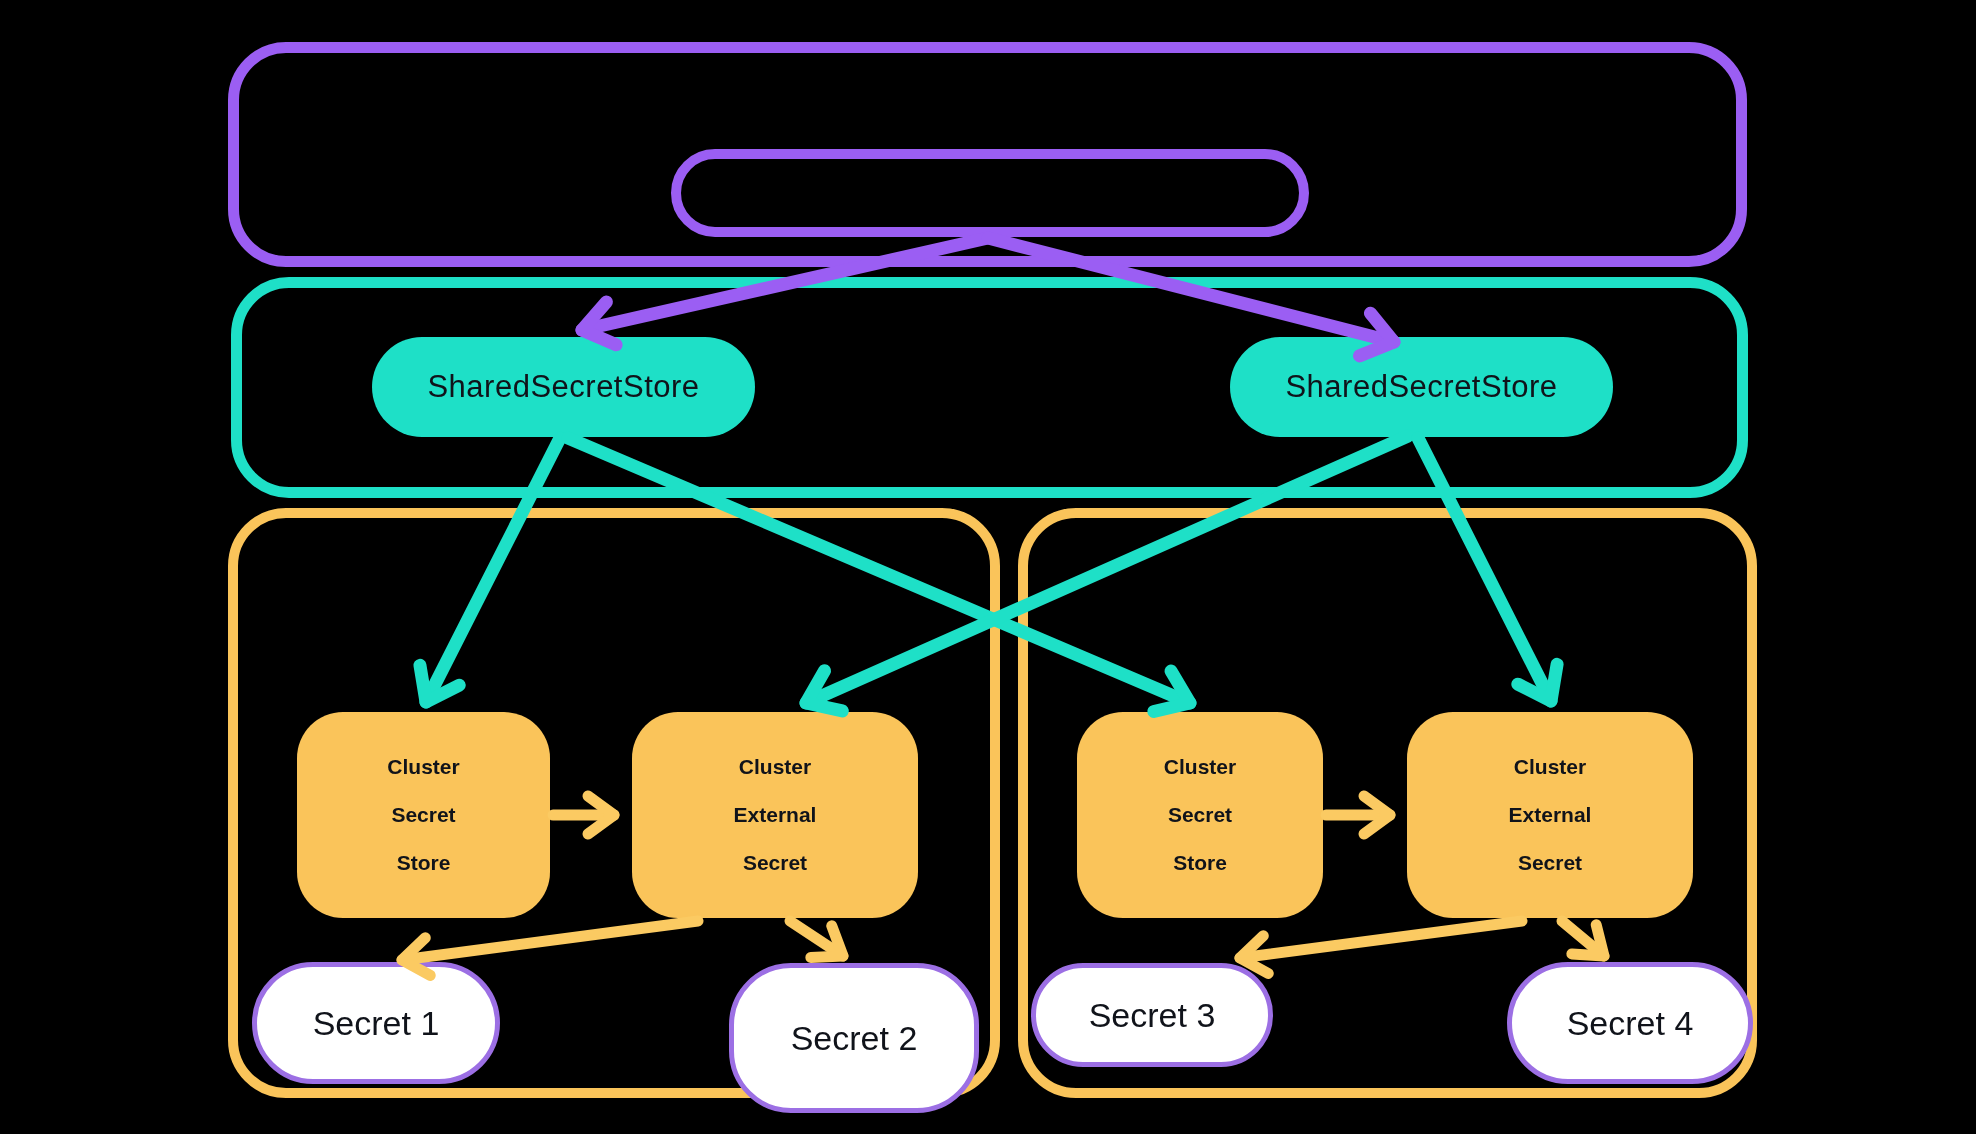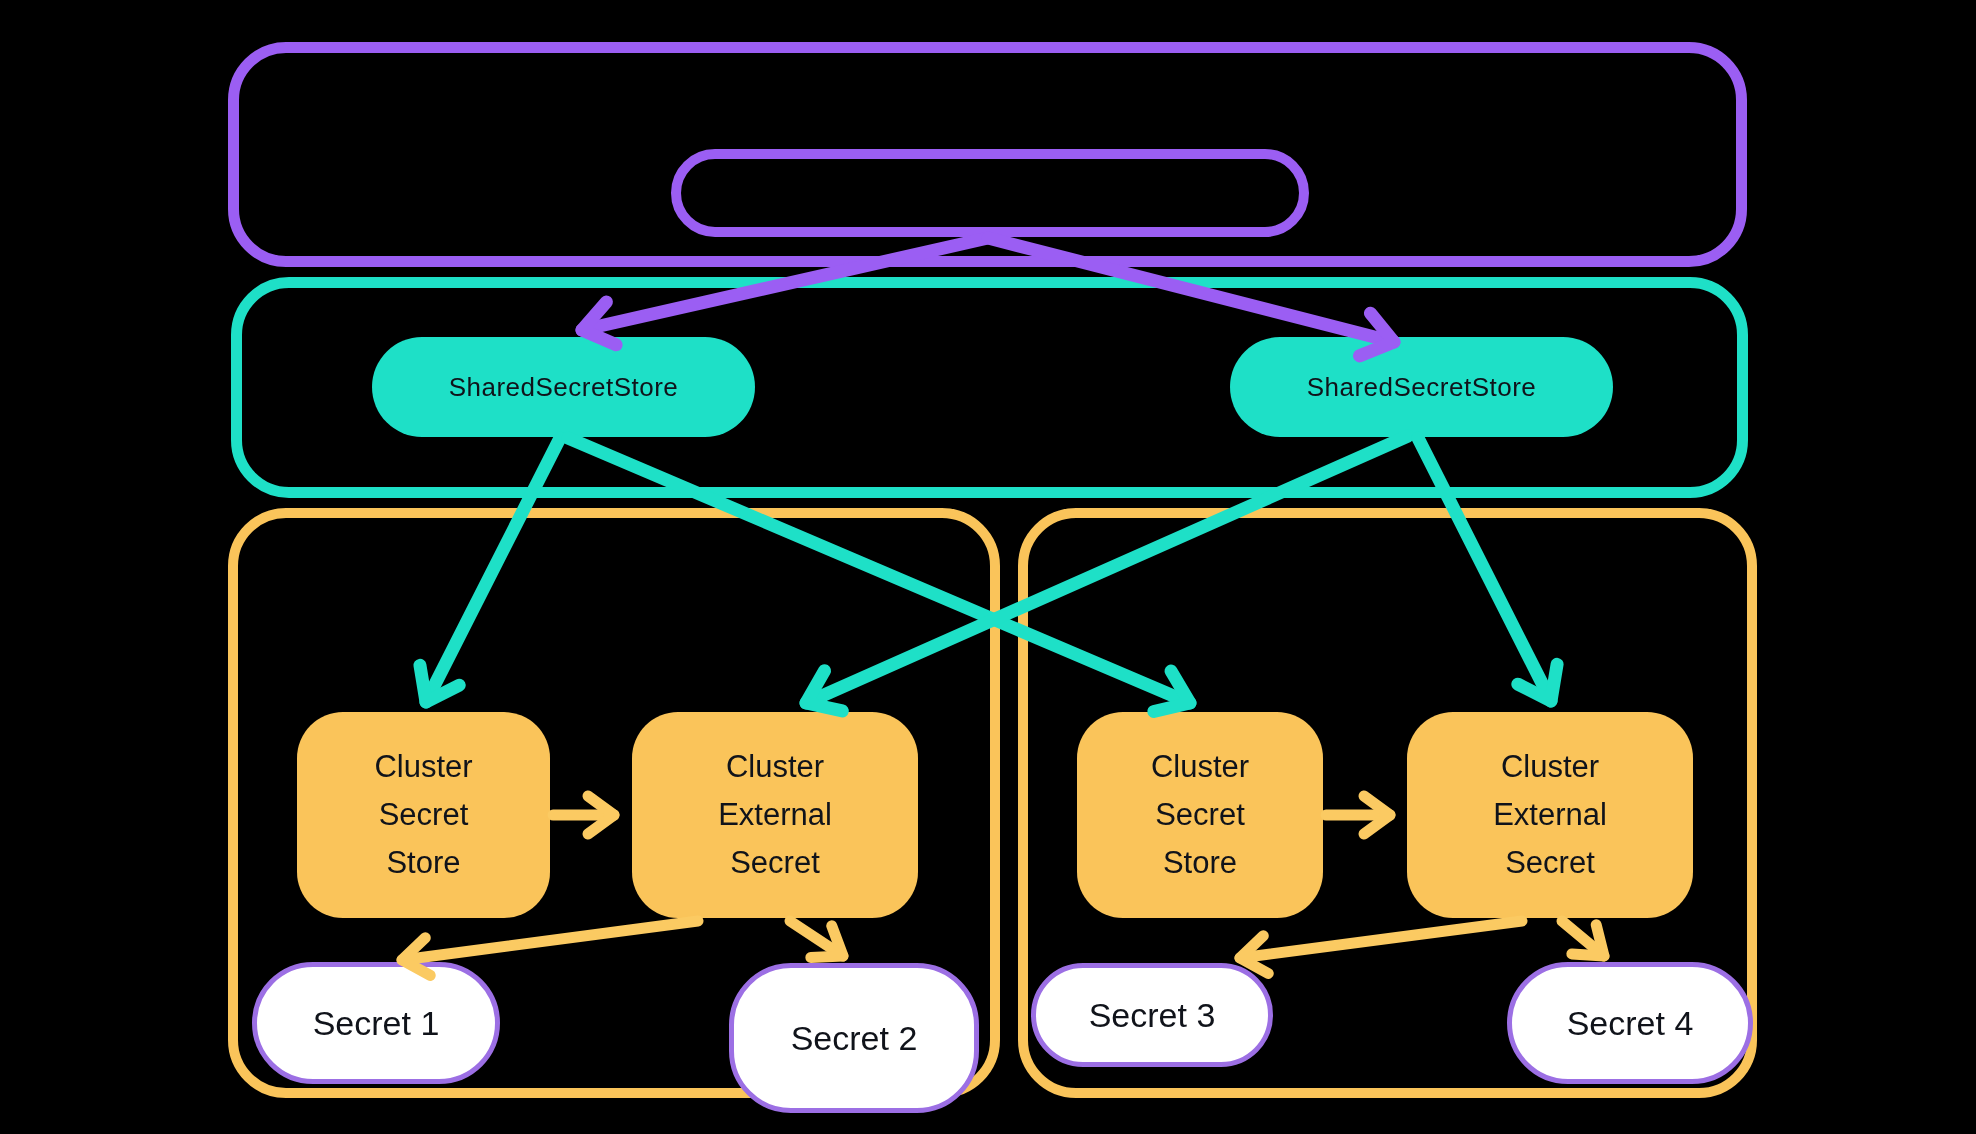--- a/index.html
+++ b/index.html
@@ -37,36 +37,37 @@
 
   
   .teal-pill {
     background: var(--teal);
     border-radius: 52px;
     display: flex;
     align-items: center;
     justify-content: center;
   }
   .teal-pill .pill-label {
-    font-size: 26px;
+    font-size: 31px;
     color: var(--text);
     letter-spacing: 0.5px;
   }
   .yellow-box {
     background: var(--yellow);
     border-radius: 46px;
     display: flex;
     align-items: center;
     justify-content: center;
     text-align: center;
   }
   .yellow-box .box-label {
-    font-size: 31px;
+    font-size: 21px;
     line-height: 48px;
     color: var(--text);
+    font-weight: bold;
   }
   .yellow-box .box-line { display: block; }
 
   .secret-pill {
     background: var(--white);
     border: 5px solid var(--secret-border);
     border-radius: 62px;
     display: flex;
     align-items: center;
     justify-content: center;

